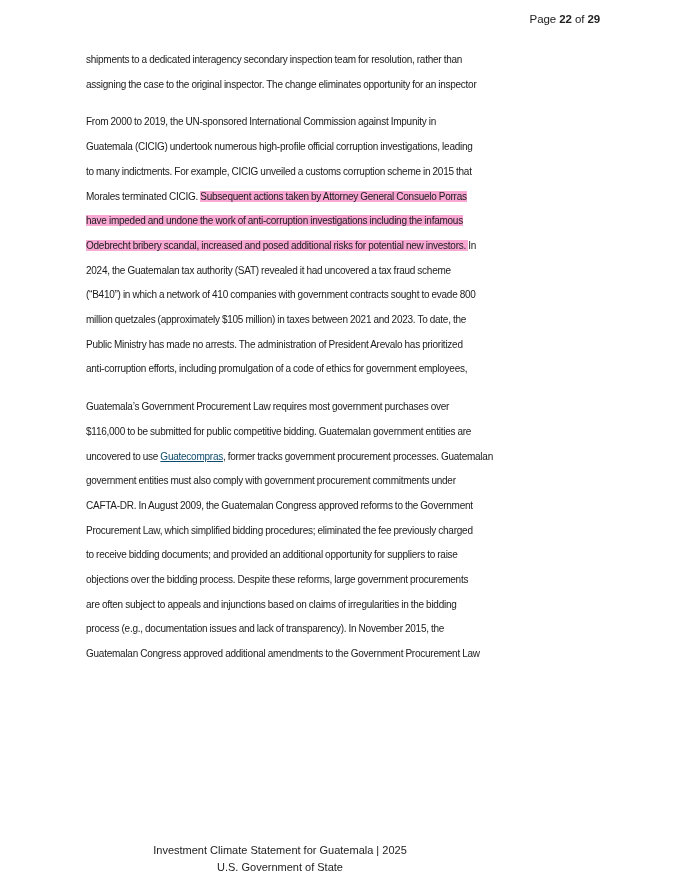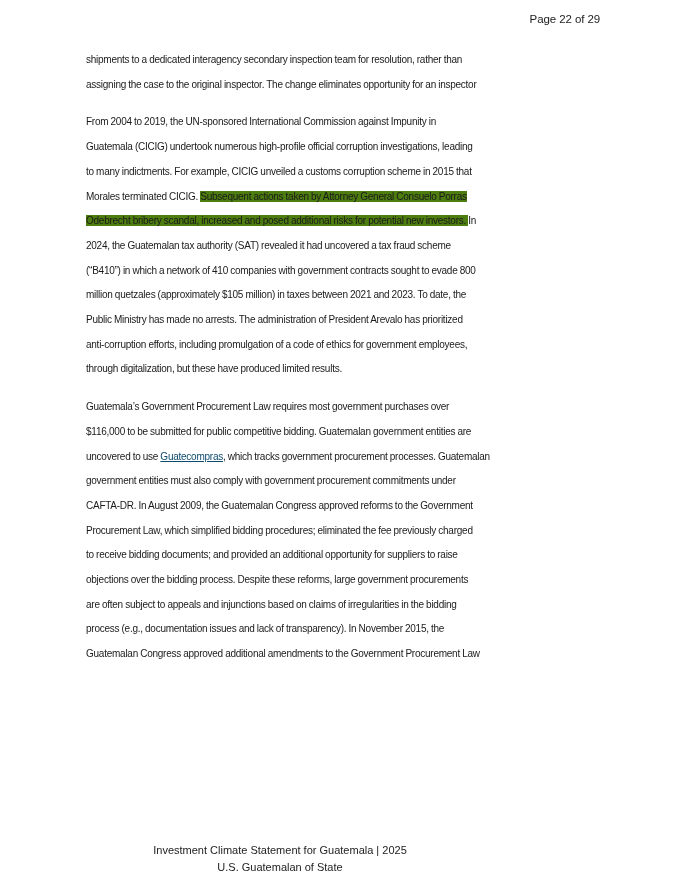--- a/index.html
+++ b/index.html
@@ -1,67 +1,67 @@
 <!DOCTYPE html>
 <html><head>
 <meta charset="utf-8">
 <style>
   html, body { margin: 0; padding: 0; background: #ffffff; }
   body { width: 676px; height: 883px; position: relative; overflow: hidden;
          font-family: "Liberation Sans", "DejaVu Sans", sans-serif; color: #1a1a1a; }
   .page-num { position: absolute; top: 13px; right: 76px; font-size: 11.5px; color: #222; letter-spacing: -0.1px; }
-  .page-num b { font-weight: normal; }
+  .page-num b { font-weight: bold; }
   .body { position: absolute; left: 74px; top: 48px; width: 530px; }
   .para { margin: 0 0 13px 12px; font-size: 10px; line-height: 24.7px; letter-spacing: -0.25px; word-spacing: -0.3px; }
   .line { display: block; white-space: nowrap; }
-  .hl { background: #4d7c0f; }
+  .hl { background: #f9a8d4; }
   .link { color: #0c4a6e; text-decoration: underline; }
   .footer { position: absolute; left: 0; width: 560px; top: 842px; text-align: center; font-size: 11px; line-height: 17px; color: #222; }
 </style>
 </head>
 <body>
 
 <div class="page-num">
   <span>Page</span>
   <b>22</b>
   <span>of</span>
   <b>29</b>
 </div>
 
 <div class="body">
   <p class="para">
     <span class="line">shipments to a dedicated interagency secondary inspection team for resolution, rather than</span>
     <span class="line">assigning the case to the original inspector.  The change eliminates opportunity for an inspector</span>
   </p>
 
   <p class="para">
-    <span class="line">From 2004 to 2019, the UN-sponsored International Commission against Impunity in</span>
+    <span class="line">From 2000 to 2019, the UN-sponsored International Commission against Impunity in</span>
     <span class="line">Guatemala (CICIG) undertook numerous high-profile official corruption investigations, leading</span>
     <span class="line">to many indictments.  For example, CICIG unveiled a customs corruption scheme in 2015 that</span>
     <span class="line"><span>Morales terminated CICIG.  </span><span class="hl">Subsequent actions taken by Attorney General Consuelo Porras </span></span>
+    <span class="line"><span class="hl">have impeded and undone the work of anti-corruption investigations including the infamous </span></span>
     <span class="line"><span class="hl">Odebrecht bribery scandal, increased and posed additional risks for potential new investors.  </span><span>In</span></span>
     <span class="line">2024, the Guatemalan tax authority (SAT) revealed it had uncovered a tax fraud scheme</span>
     <span class="line">(“B410”) in which a network of 410 companies with government contracts sought to evade 800</span>
     <span class="line">million quetzales (approximately $105 million) in taxes between 2021 and 2023.  To date, the</span>
     <span class="line">Public Ministry has made no arrests.  The administration of President Arevalo has prioritized</span>
     <span class="line">anti-corruption efforts, including promulgation of a code of ethics for government employees,</span>
-    <span class="line">through digitalization, but these have produced limited results.</span>
   </p>
 
   <p class="para">
     <span class="line">Guatemala’s Government Procurement Law requires most government purchases over</span>
     <span class="line">$116,000 to be submitted for public competitive bidding.  Guatemalan government entities are</span>
-    <span class="line"><span>uncovered to use </span><a class="link">Guatecompras</a><span>, which tracks government procurement processes.  Guatemalan</span></span>
+    <span class="line"><span>uncovered to use </span><a class="link">Guatecompras</a><span>, former tracks government procurement processes.  Guatemalan</span></span>
     <span class="line">government entities must also comply with government procurement commitments under</span>
     <span class="line">CAFTA-DR.  In August 2009, the Guatemalan Congress approved reforms to the Government</span>
     <span class="line">Procurement Law, which simplified bidding procedures; eliminated the fee previously charged</span>
     <span class="line">to receive bidding documents; and provided an additional opportunity for suppliers to raise</span>
     <span class="line">objections over the bidding process.  Despite these reforms, large government procurements</span>
     <span class="line">are often subject to appeals and injunctions based on claims of irregularities in the bidding</span>
     <span class="line">process (e.g., documentation issues and lack of transparency).  In November 2015, the</span>
     <span class="line">Guatemalan Congress approved additional amendments to the Government Procurement Law</span>
   </p>
 </div>
 
 <div class="footer">
   <div>Investment Climate Statement for Guatemala | 2025</div>
-  <div>U.S. Guatemalan of State</div>
+  <div>U.S. Government of State</div>
 </div>
 
 </body></html>

